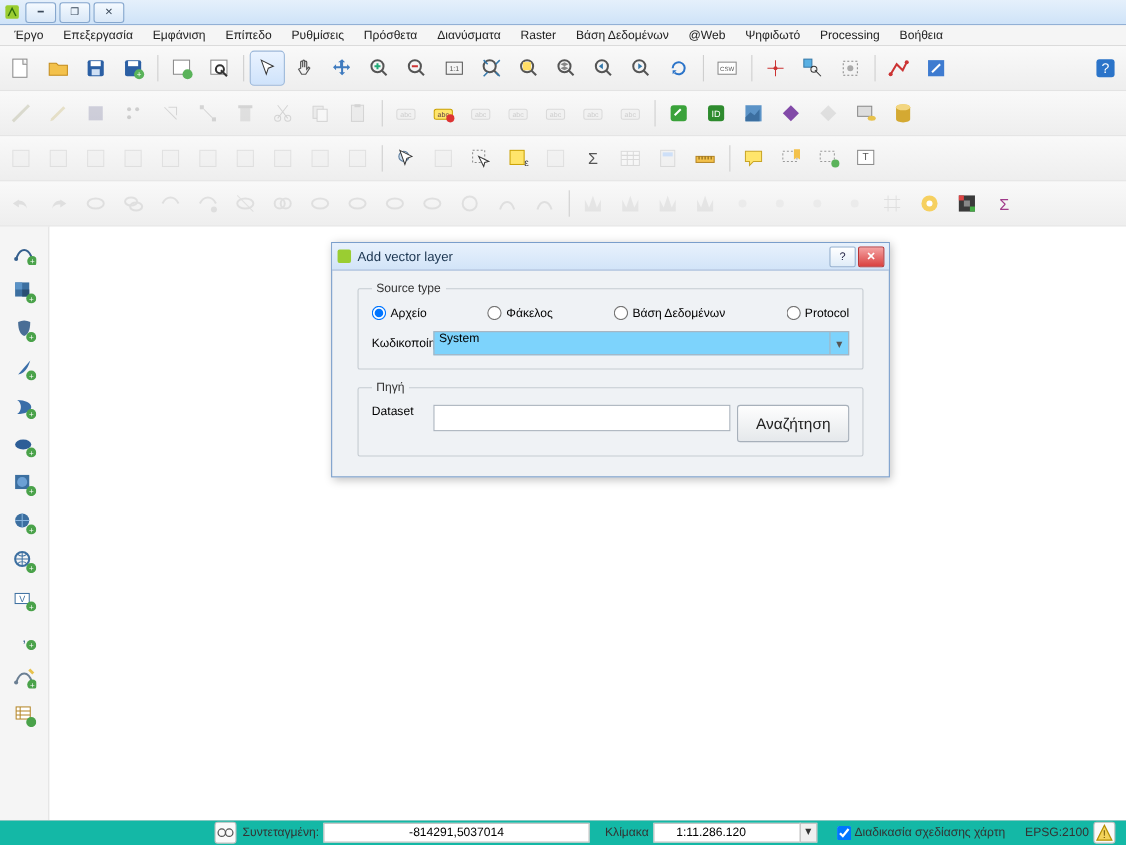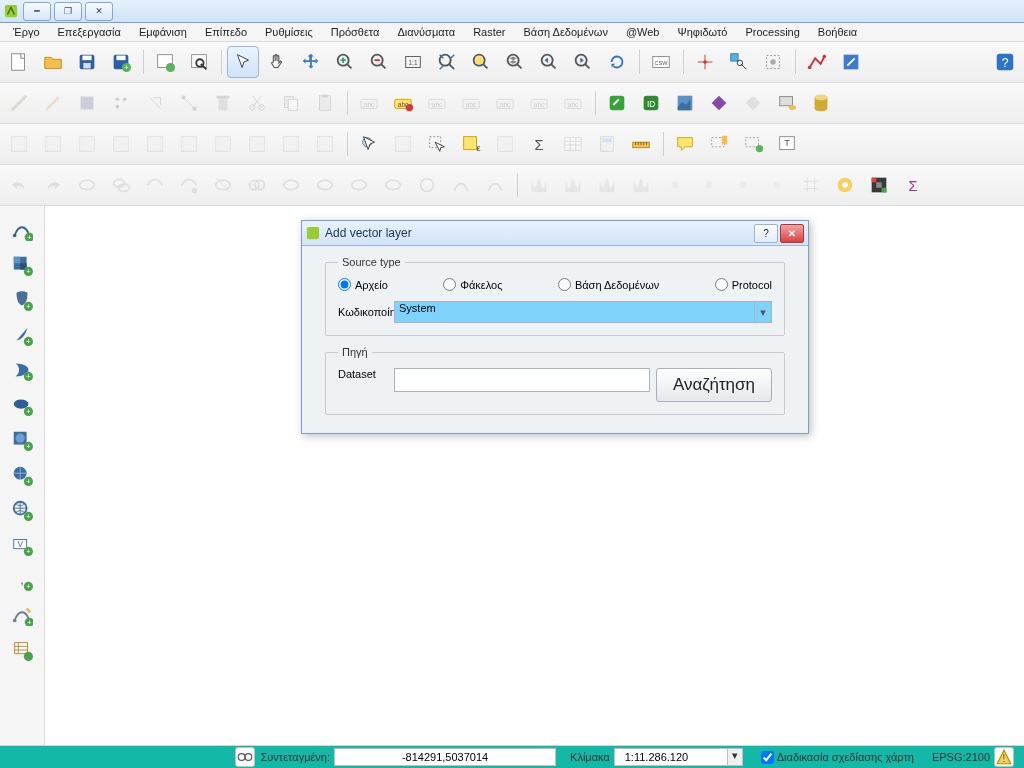--- a/index.html
+++ b/index.html
@@ -39,27 +39,27 @@
 .row.wide{justify-content:space-between}
 .radio{display:flex;align-items:center;gap:4px}
 .radio input{margin:0}
 .selrow{display:flex;align-items:center;margin-top:10px}
 .selrow label{width:56px}
 .select{flex:1;height:20px;border:1px solid #aab3bd;background:#7dd3fc;padding:0 4px;font-size:11px;display:flex;align-items:flex-start;justify-content:space-between}
 .select .caret{border-left:1px solid #aab3bd;width:16px;height:100%;display:flex;align-items:center;justify-content:center;margin-right:-4px;color:#555}
 .srcrow{display:flex;align-items:flex-start;gap:6px}
 .srcrow label{width:50px}
 .textbox{flex:1;height:20px;border:1px solid #aab3bd;background:#fff}
-.btn{height:20px;padding:16px 16px;border:1px solid #a7b0ba;border-radius:3px;background:linear-gradient(#fefefe,#e5e8eb);font-size:17px;color:#222;display:flex;align-items:center}
+.btn{height:20px;padding:16px 16px;border:1px solid #a7b0ba;border-radius:3px;background:linear-gradient(#fefefe,#e5e8eb);font-size:14px;color:#222;display:flex;align-items:center}
 .dlg-buttons{display:flex;justify-content:flex-end;gap:8px;padding:4px 6px 10px}
 
 .statusbar{position:fixed;bottom:0;left:0;right:0;height:22px;background:#14b8a6;border-top:1px solid #d2d2d2;display:flex;align-items:center;font-size:11px;color:#333;padding:0 4px}
 .statusbar .sicon{width:18px;height:18px;border:1px solid #c0c0c0;border-radius:3px;margin-right:6px;display:flex;align-items:center;justify-content:center;background:#fafafa}
 .statusbar .slabel{margin-right:4px}
-.statusbar input[type=text]{height:16px;border:1px solid #bfbfbf;background:#fff;padding:0 10px;font-size:11px}
+.statusbar input[type=text]{height:16px;border:1px solid #bfbfbf;background:#fff;padding:0 20px;font-size:11px}
 .statusbar .gap{width:14px}
 
 .dim{opacity:.35}
 </style>
 </head>
 <body>
 
 <div class="titlebar">
   <span class="icon">
     <svg viewBox="0 0 16 16">

